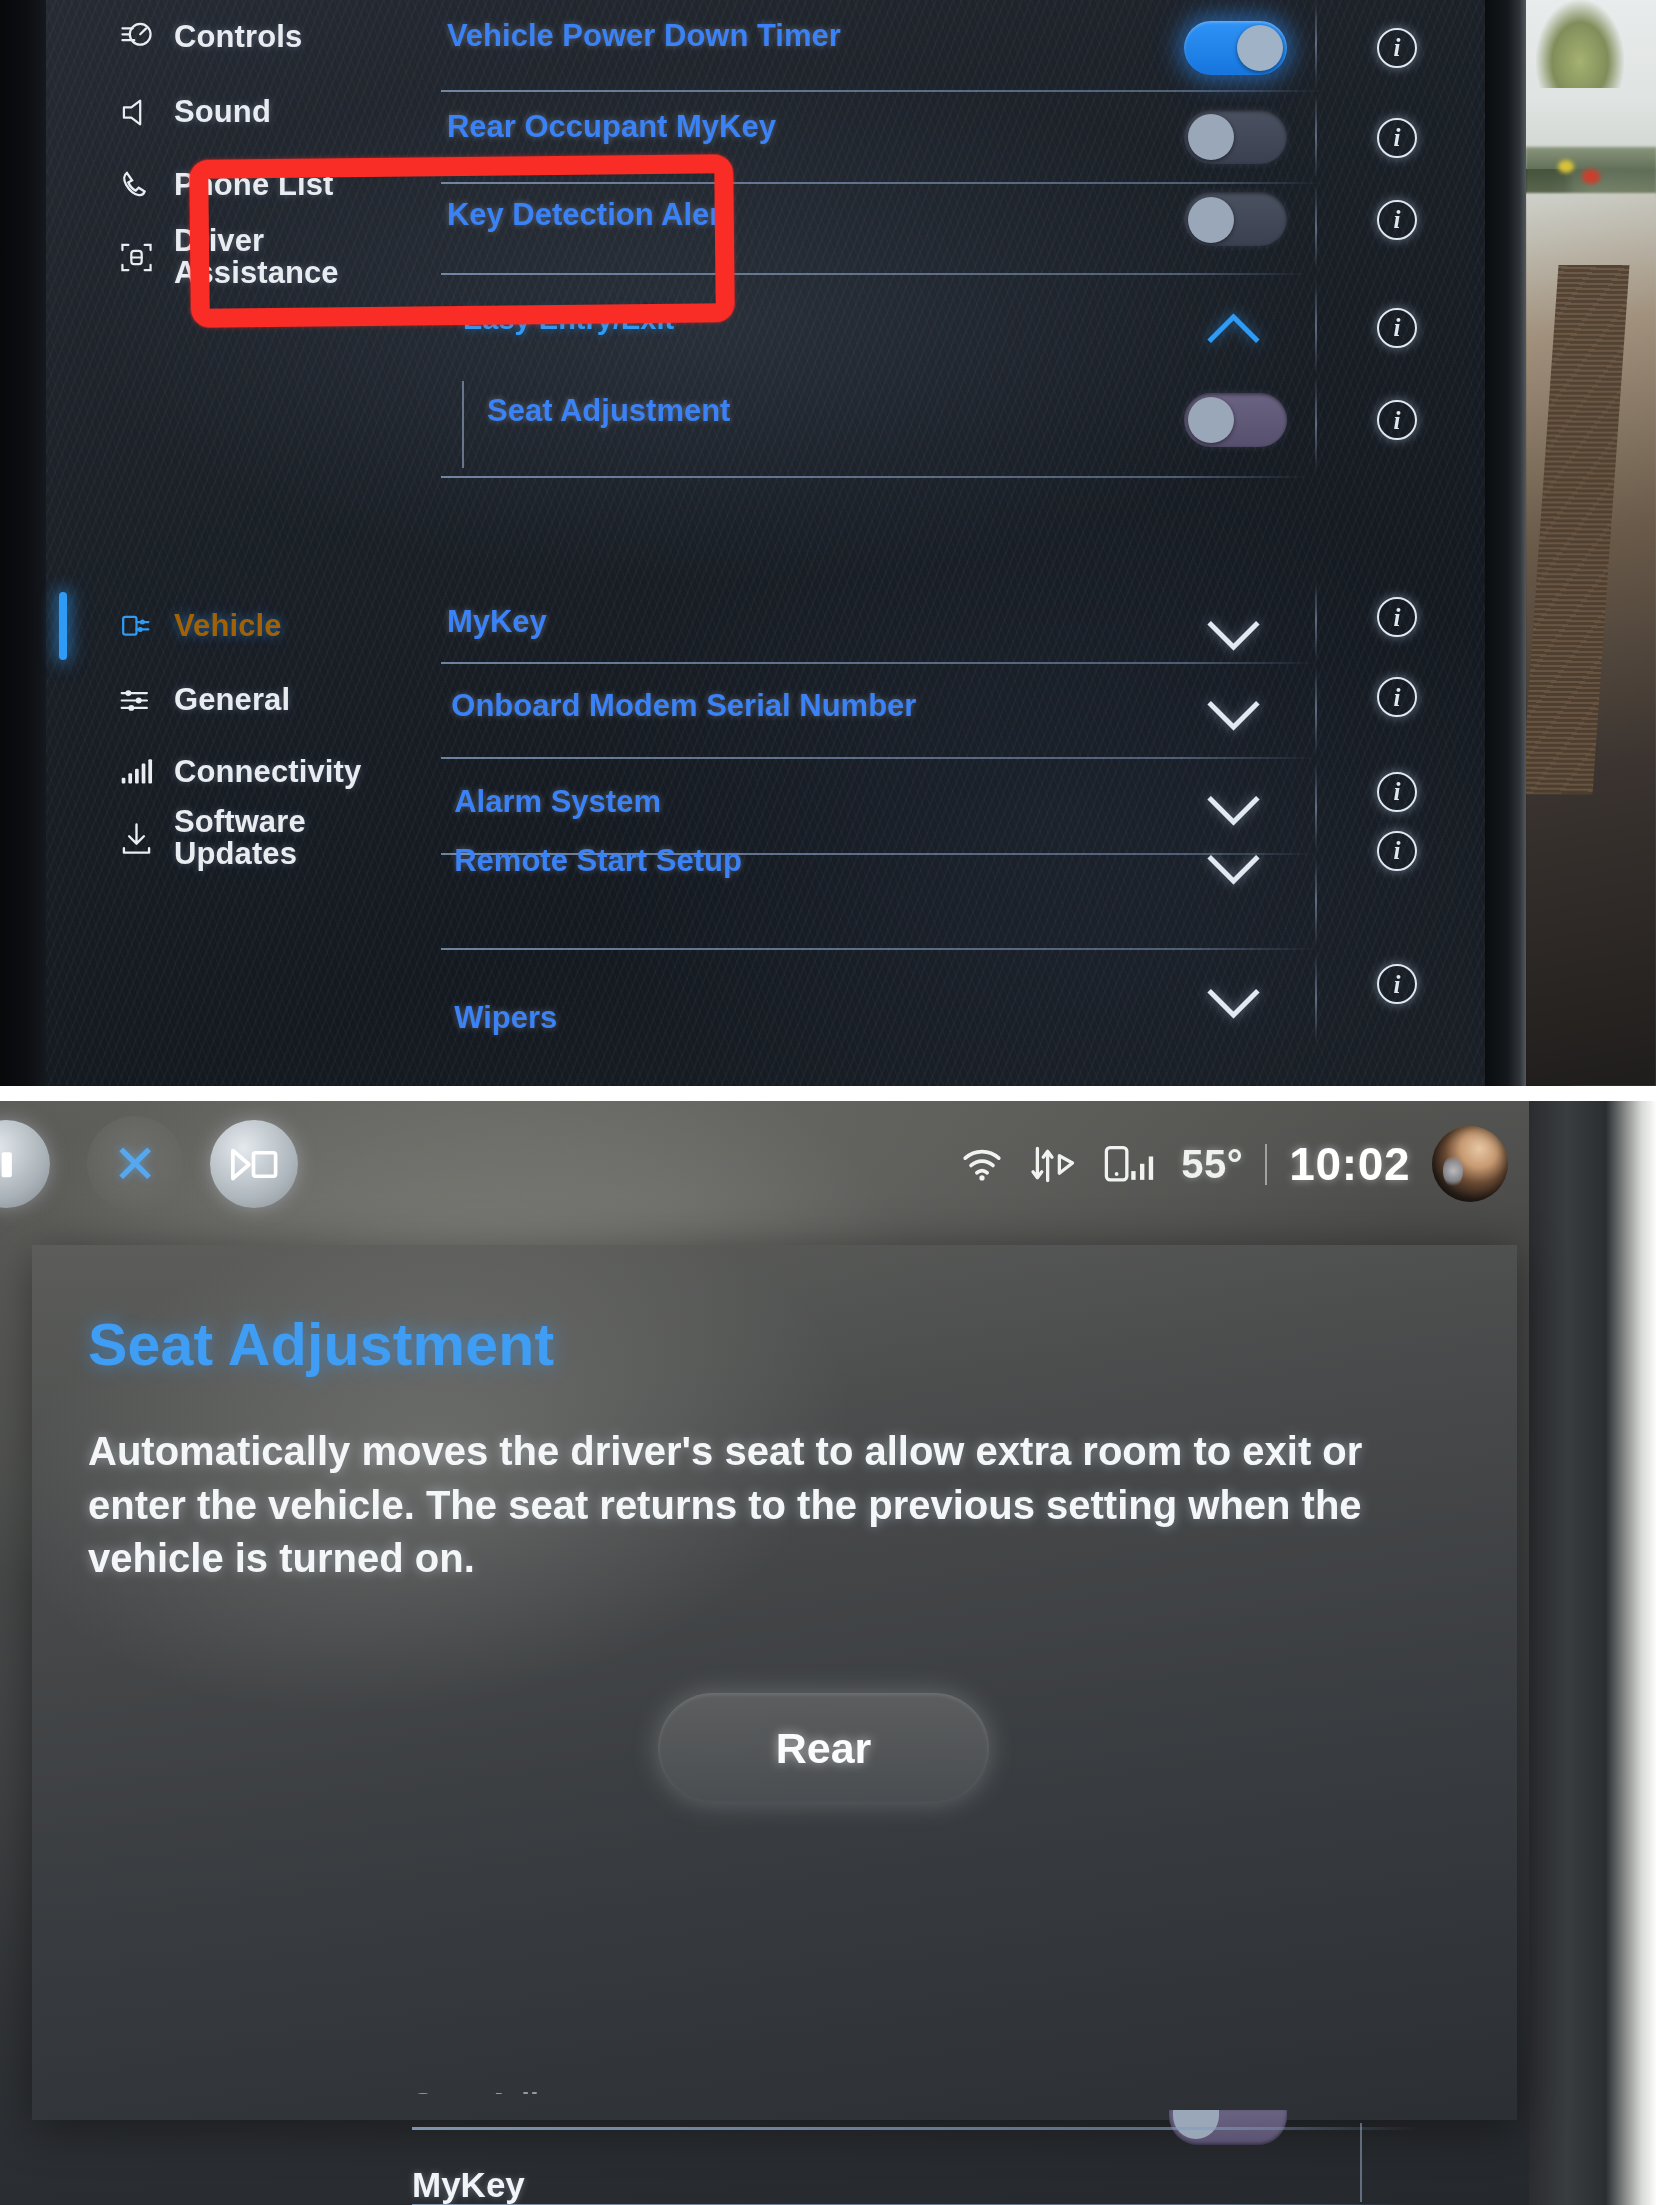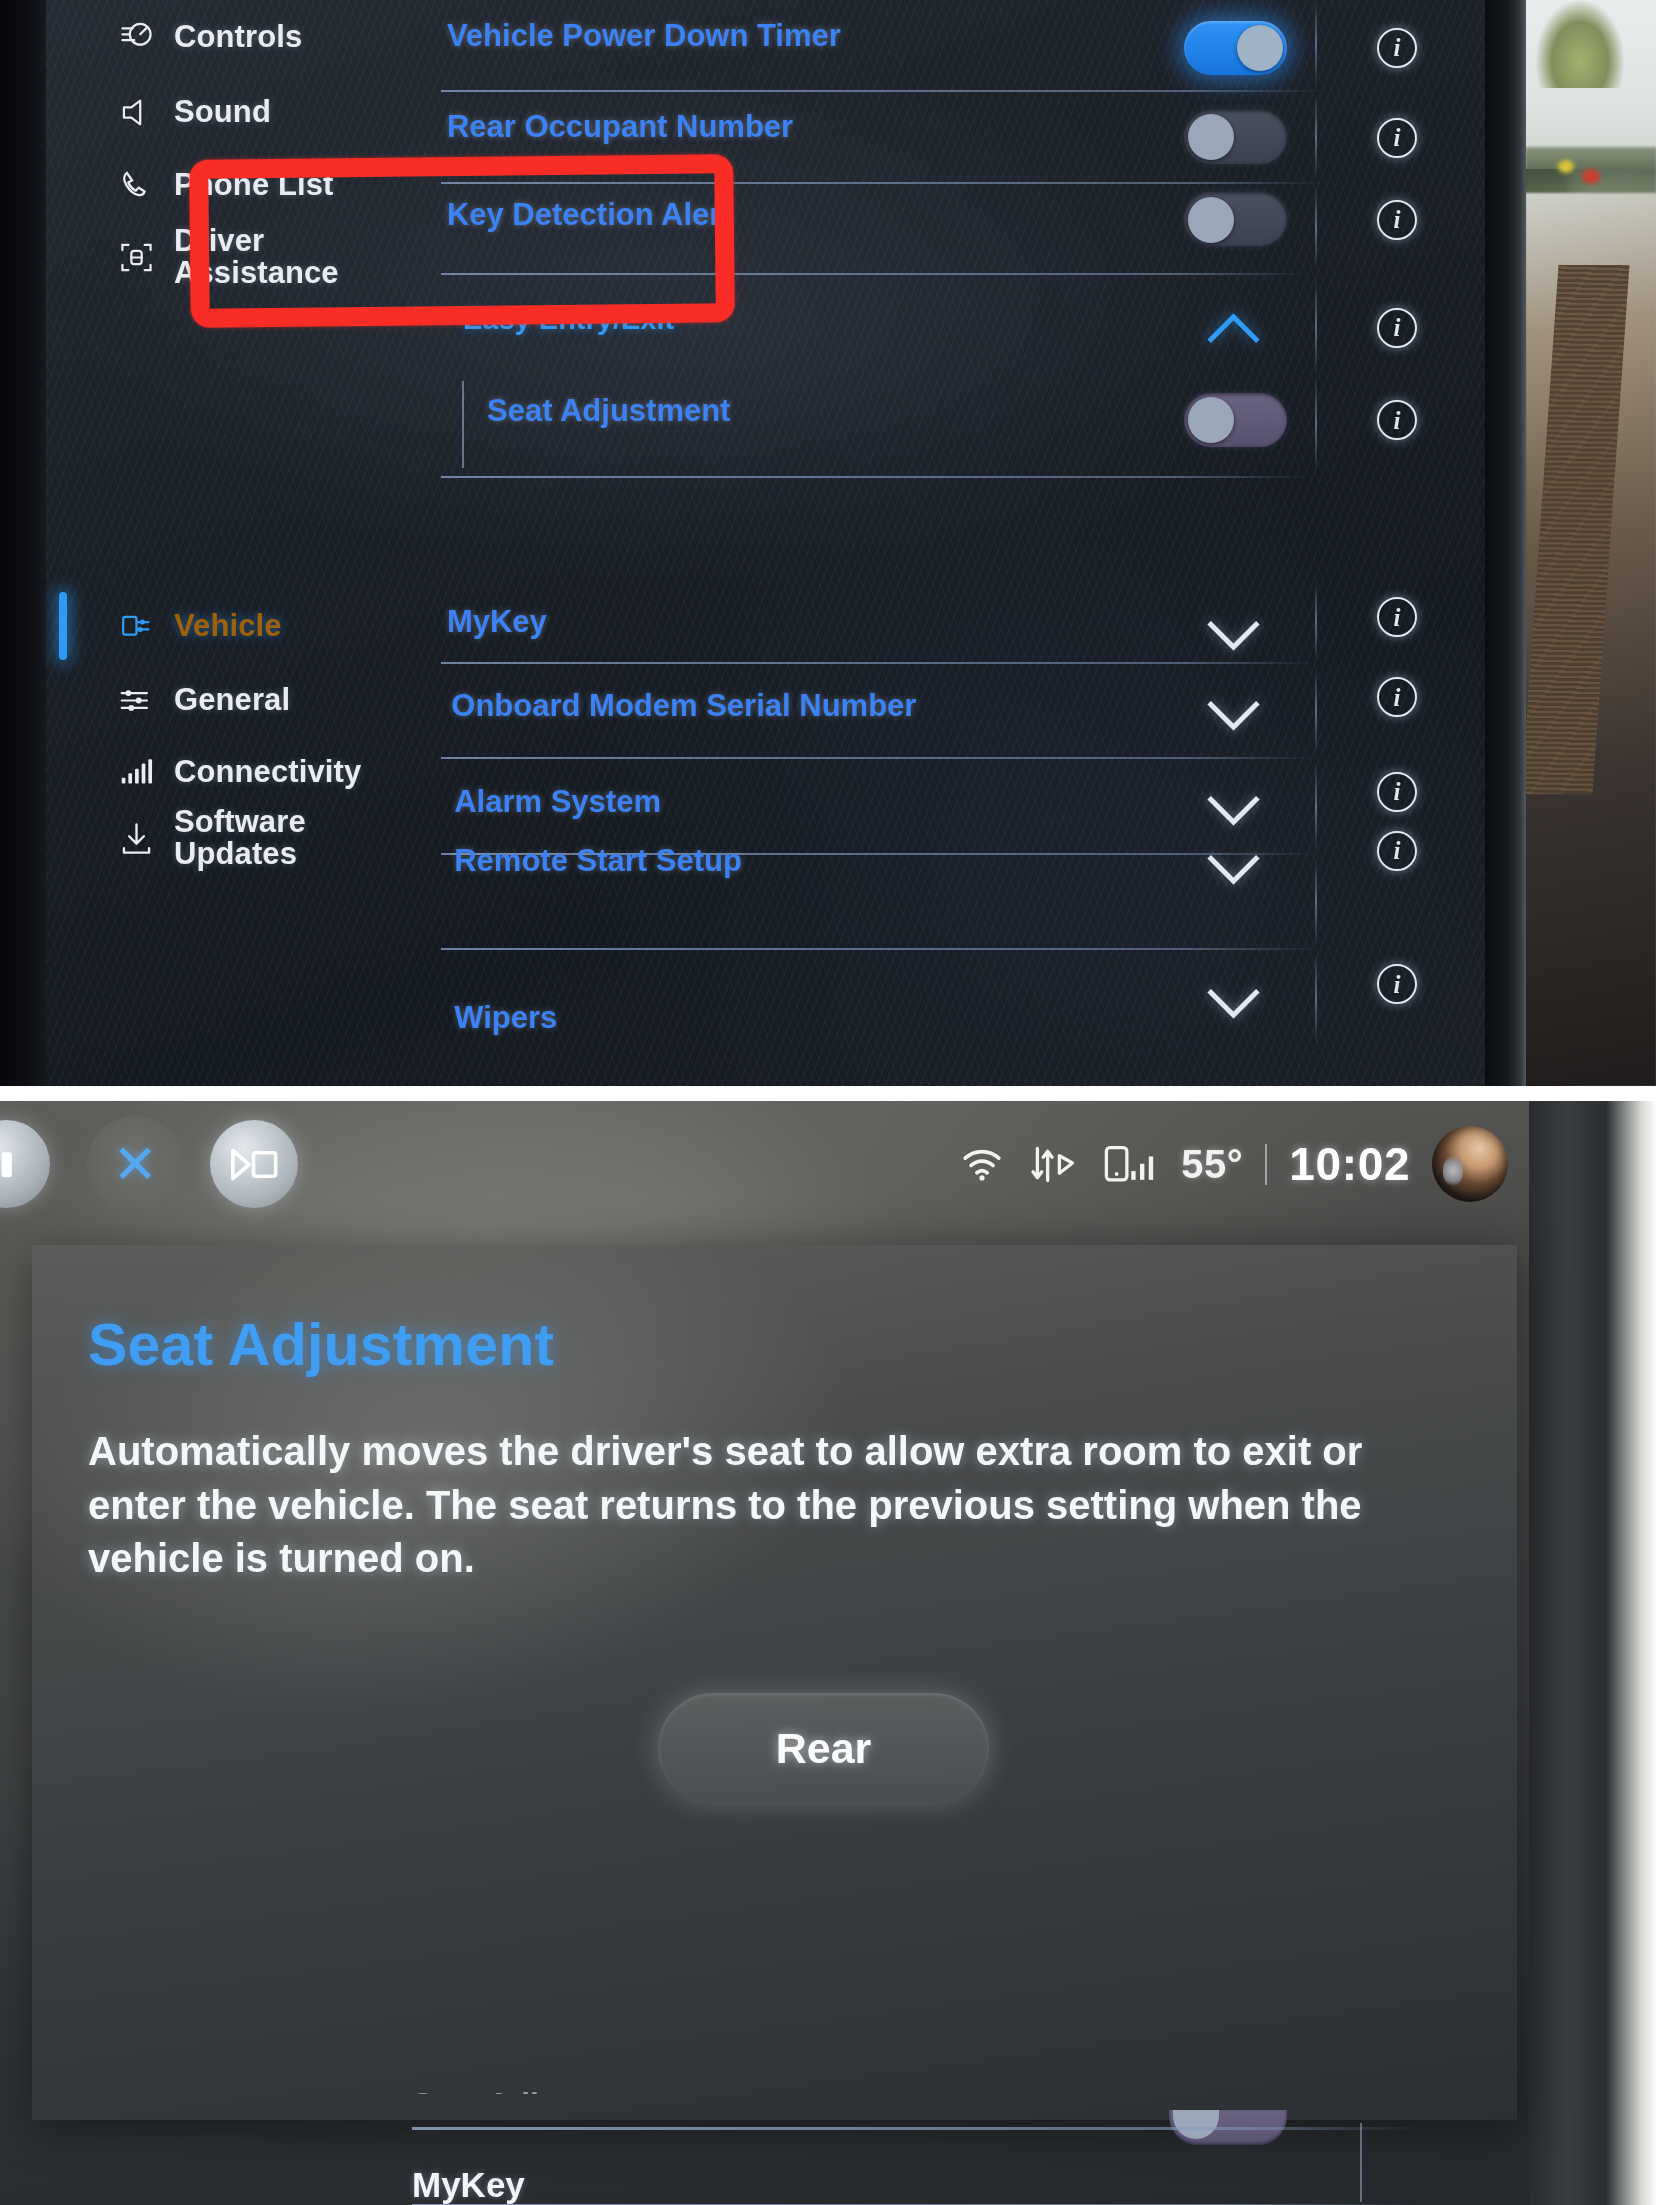--- a/index.html
+++ b/index.html
@@ -403,21 +403,21 @@
             </span>
         </span>
         <span class="info-col" style="top:20.6px;height:40px">
           <span class="info-i">i</span>
         </span>
       </div>
       <div class="vsep" style="top:0px;height:87px"></div>
       <div class="divider" style="top:90px"></div>
 
       <div class="row" style="top:94px;height:87px">
-        <span class="rtitle" style="position:absolute;left:5.9px;top:14.7px">Rear Occupant Number</span>
+        <span class="rtitle" style="position:absolute;left:5.9px;top:14.7px">Rear Occupant MyKey</span>
         <span class="ctrl-col" style="top:16px;height:54px">
           <span class="toggle off">
               <span class="knob"></span>
             </span>
         </span>
         <span class="info-col" style="top:23.5px;height:40px">
           <span class="info-i">i</span>
         </span>
       </div>
       <div class="vsep" style="top:94px;height:85px"></div>

